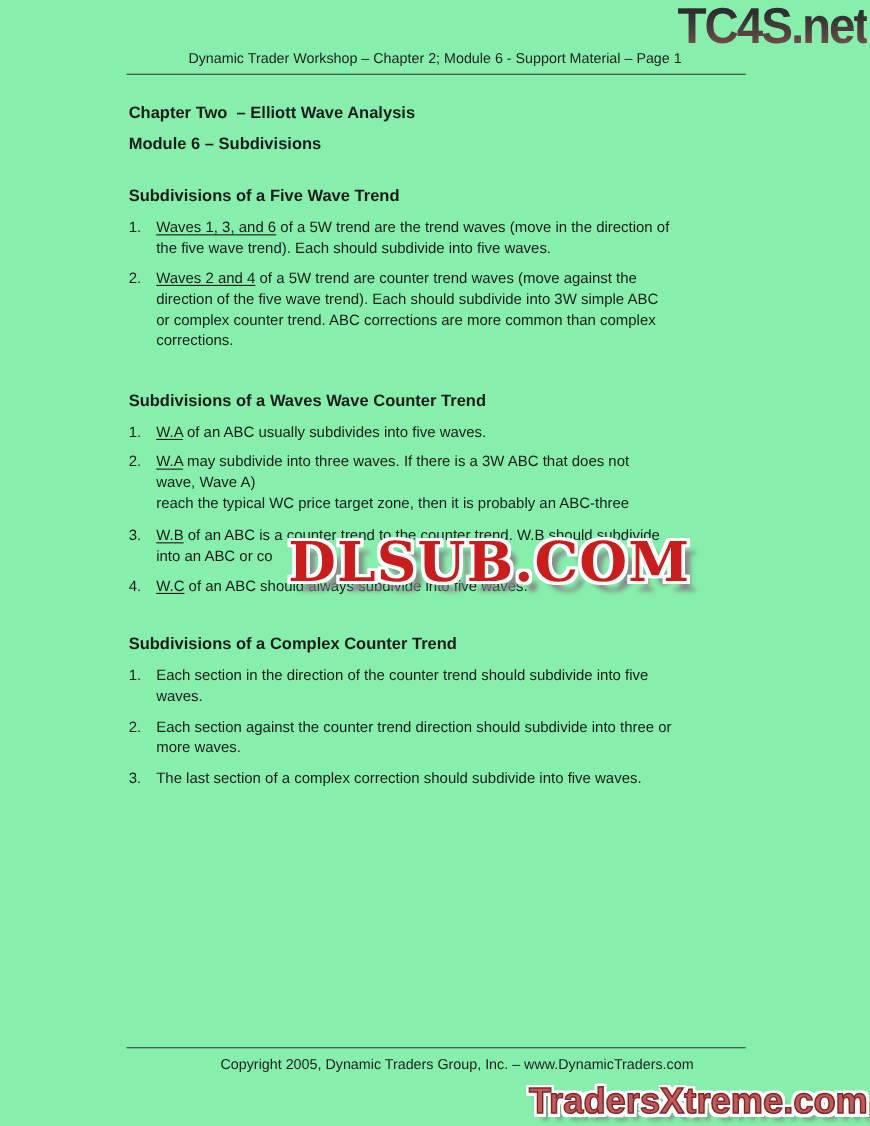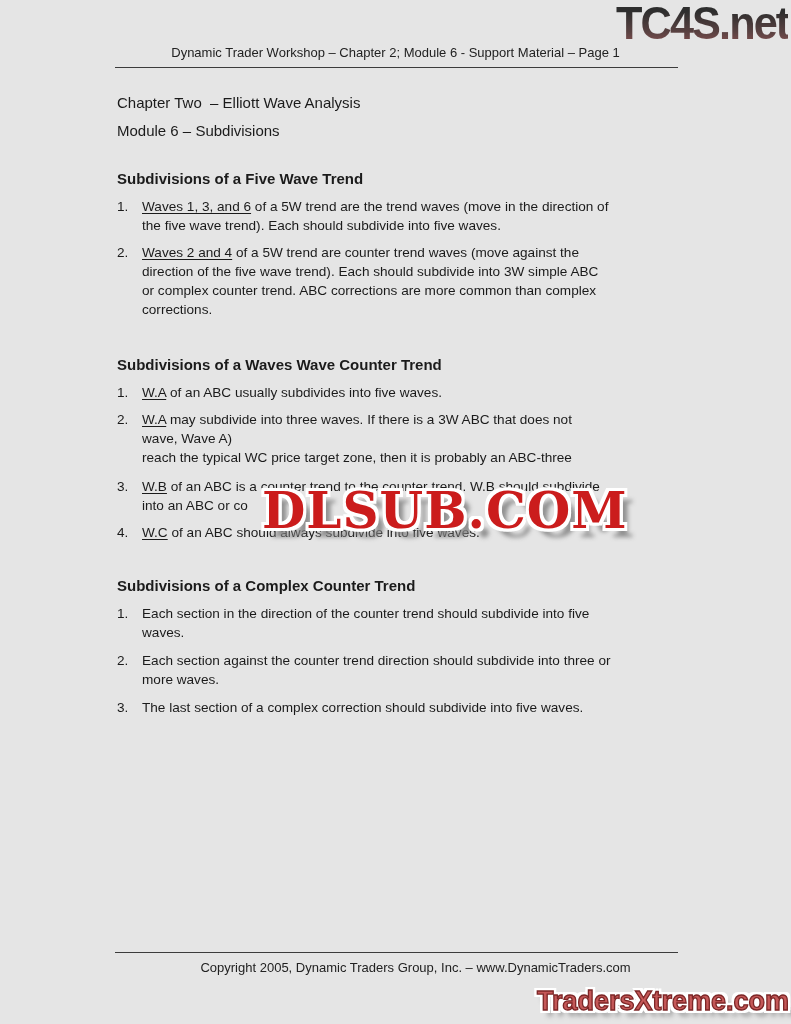--- a/index.html
+++ b/index.html
@@ -1,20 +1,20 @@
 <!DOCTYPE html>
 <html><head>
 <meta charset="utf-8">
 <style>
   html, body { margin: 0; padding: 0; background: #ffffff; }
   .page {
     position: relative;
     width: 791px;
     height: 1024px;
-    background: #e5e5e5;
+    background: #86efac;
     font-family: "Liberation Sans", sans-serif;
     color: #1b1b1b;
     overflow: hidden;
   }
 
   
   .header-text {
     position: absolute;
     top: 45px;
     left: 0;
@@ -34,21 +34,21 @@
   
   .content {
     position: absolute;
     left: 117px;
     top: 0;
     width: 566px;
     padding-top: 95px;
   }
   .doc-title {
     font-size: 15px;
-    font-weight: normal;
+    font-weight: bold;
     line-height: 16px;
   }
   .mt12 { margin-top: 12px; }
   .sec-heading {
     font-size: 15px;
     font-weight: bold;
     line-height: 16px;
   }
   .h-mt39 { margin-top: 32px; }
   .h-mt38 { margin-top: 38px; }
@@ -116,21 +116,21 @@
       -3px -3px 0 #fff,  3px -3px 0 #fff,
       -3px  3px 0 #fff,  3px  3px 0 #fff,
       -3px  0   0 #fff,  3px  0   0 #fff,
        0   -3px 0 #fff,  0    3px 0 #fff,
        8px  9px 4px rgba(130,130,130,0.85);
   }
   .wm-tx {
     position: absolute;
     right: 2px;
     top: 984px;
-    font-size: 27px;
+    font-size: 33px;
     font-weight: bold;
     line-height: 34px;
     color: #c45858;
     -webkit-text-stroke: 1.3px #7c2626;
     text-shadow:
       -3px -3px 0 #fff,  3px -3px 0 #fff,
       -3px  3px 0 #fff,  3px  3px 0 #fff,
       -3px  0   0 #fff,  3px  0   0 #fff,
        0   -3px 0 #fff,  0    3px 0 #fff,
        5px  6px 5px rgba(110,110,110,0.8);

